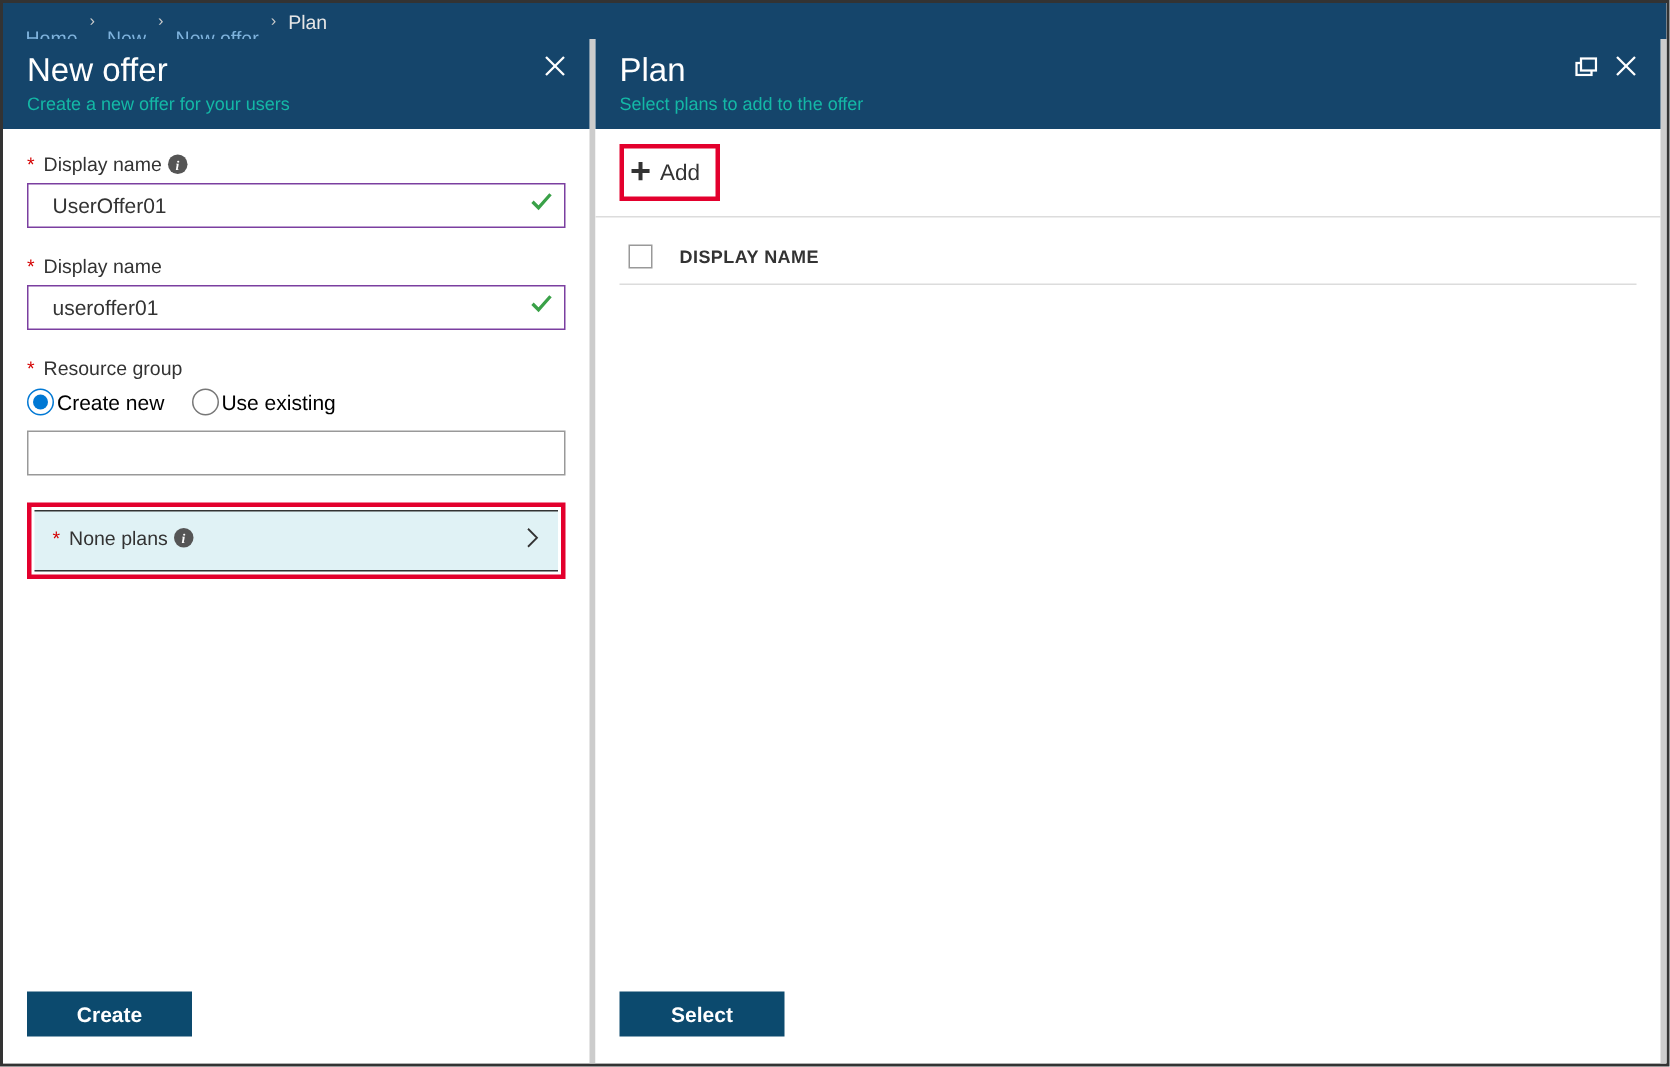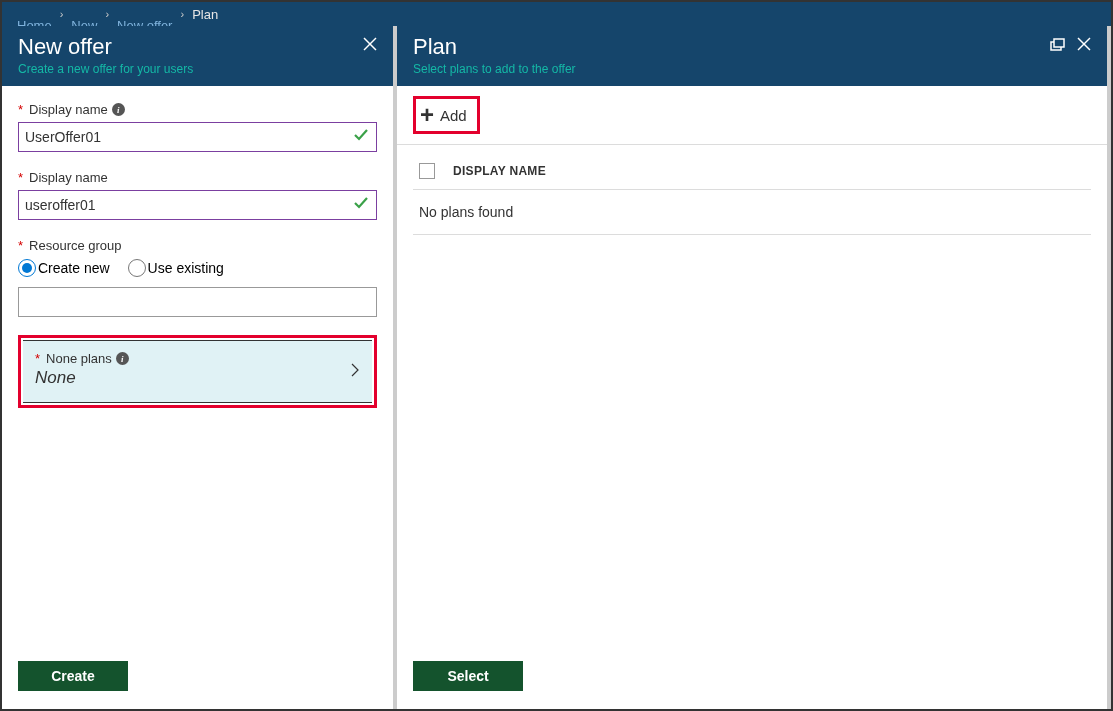--- a/index.html
+++ b/index.html
@@ -106,21 +106,21 @@
       font-weight: bold;
       align-items: center;
       justify-content: center;
       cursor: pointer;
       font-family: Georgia, serif;
       font-style: italic;
     }
     .text-input {
       width: 100%;
       border: 1px solid #7b3fa0;
-      padding: 6px 30px 6px 6px;
+      padding: 6px 30px 6px 16px;
       font-size: 14px;
       height: 30px;
       color: #333;
     }
     .text-input.empty { border: 1px solid #999; }
     .input-wrapper { position: relative; }
     .check-icon {
       position: absolute;
       right: 8px;
       top: 50%;
@@ -216,21 +216,21 @@
     .col-name { width: 380px; }
     .col-services { flex: 1; }
     .empty-row {
       padding: 14px 6px;
       font-size: 14px;
       color: #333;
       border-bottom: 1px solid #dcdcdc;
     }
 
     .btn-primary {
-      background: #14532d;
+      background: #0c4a6e;
       color: #fff;
       border: none;
       padding: 7px 30px;
       font-size: 14px;
       font-weight: 600;
       cursor: pointer;
       min-width: 110px;
     }
   </style>
 </head>
@@ -318,21 +318,20 @@
         </div>
       </div>
 
       <div class="highlight-red" style="margin-top:18px;">
         <div class="base-plans-box">
           <div class="plan-label">
             <span class="required-star">*</span>
             <span>None plans</span>
             <span class="info-icon">i</span>
           </div>
-          <div class="plan-value">None</div>
           <span class="chevron-right">
             <svg width="10" height="16" viewBox="0 0 10 16">
                 <path d="M2 2 L8 8 L2 14" fill="none" stroke="#333" stroke-width="1.2"></path>
               </svg>
           </span>
         </div>
       </div>
     </div>
 
     <div class="panel-footer">
@@ -372,21 +371,20 @@
     </div>
 
     <div class="panel-body" style="padding:0;">
       <div class="table-wrap">
         <div class="table-head">
           <div class="checkbox-cell">
             <div class="checkbox-box"></div>
           </div>
           <div class="col-name">DISPLAY NAME</div>
         </div>
-        <div class="empty-row">No plans found</div>
       </div>
     </div>
 
     <div class="panel-footer">
       <button class="btn-primary">Select</button>
     </div>
   </div>
 </div>
 
 </body></html>

